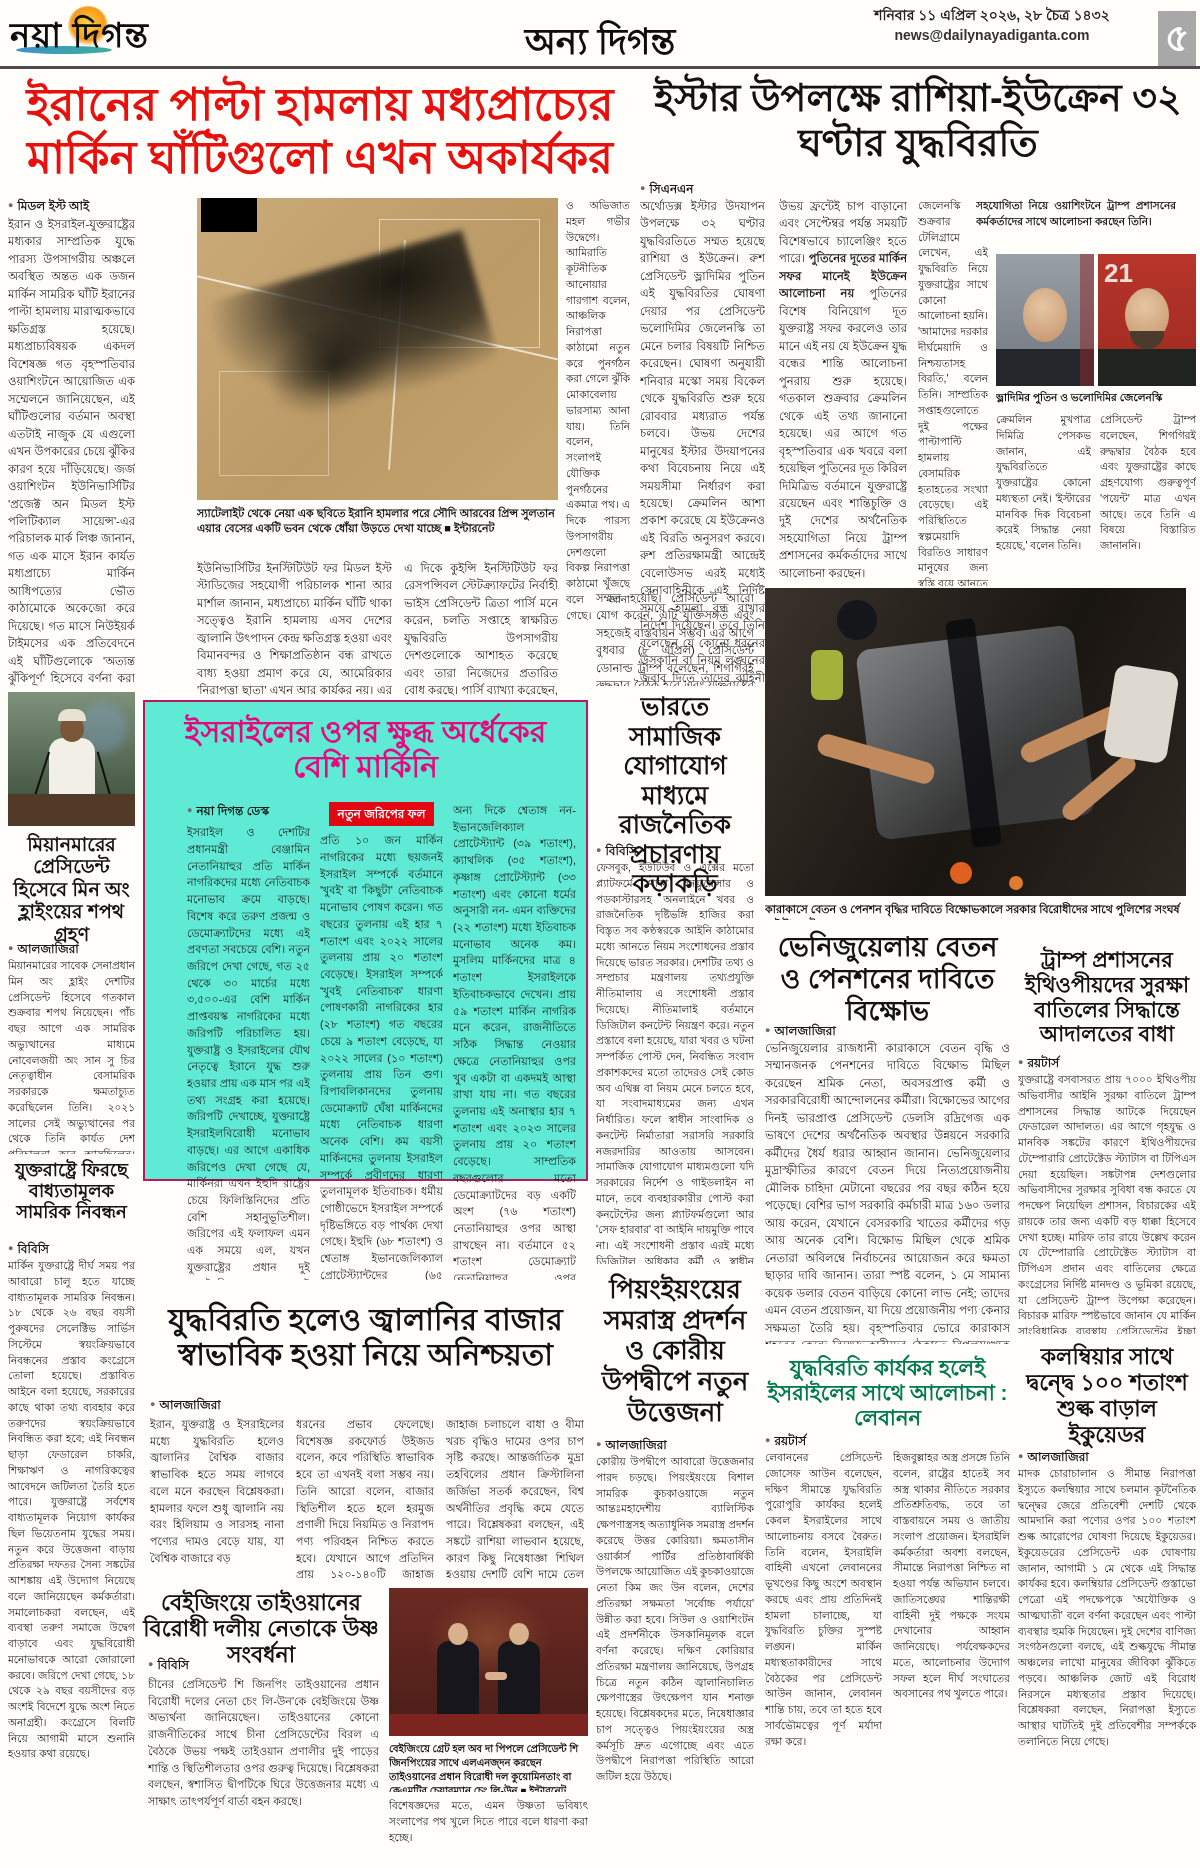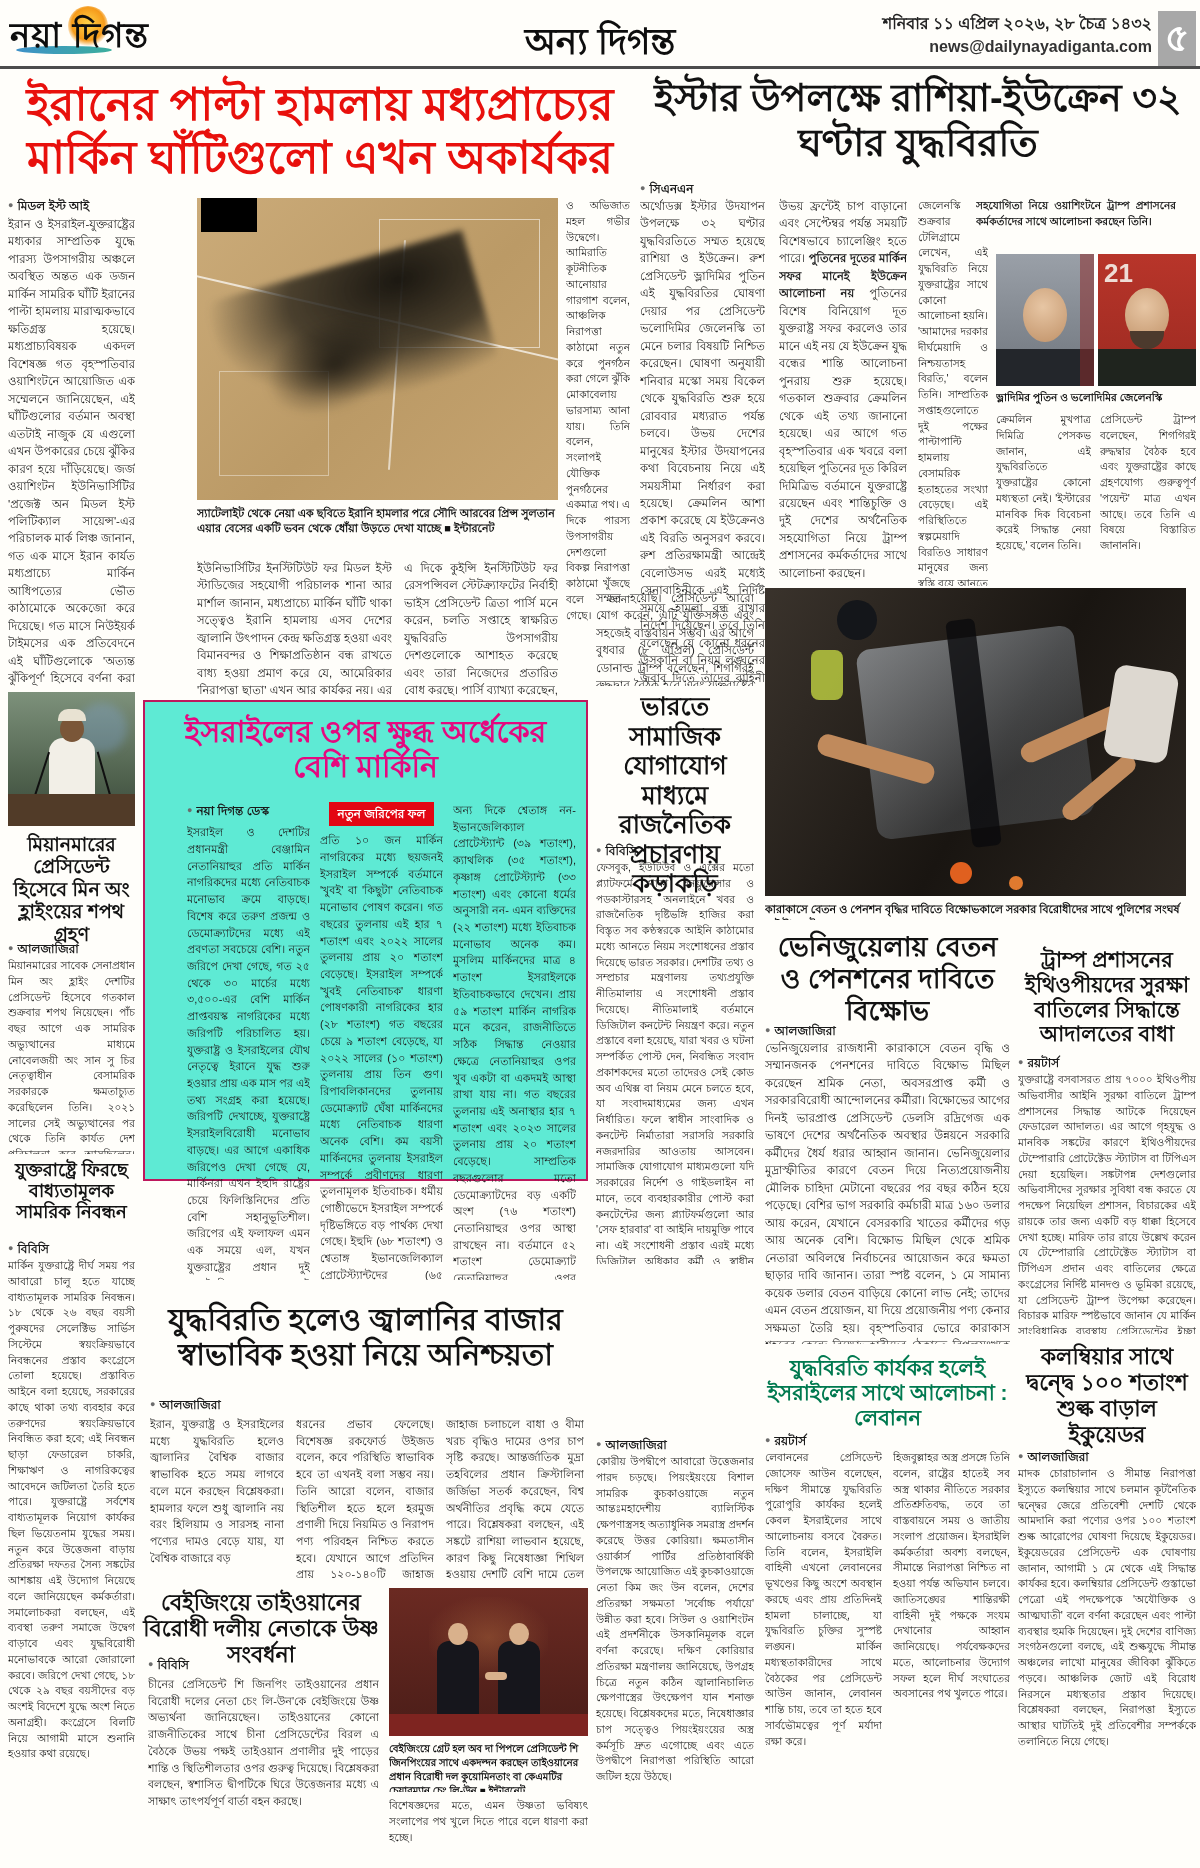--- a/index.html
+++ b/index.html
@@ -8,21 +8,21 @@
   .abs{position:absolute;}
   
   .hdr-rule{left:0;top:66px;width:1200px;height:3px;background:#4c4c4c;}
   .logo{left:10px;top:6px;width:250px;height:58px;}
   .logo .sun{position:absolute;left:58px;top:0;width:40px;height:40px;border-radius:50%;
        background:radial-gradient(circle at 50% 45%,#ffd54a 0%,#f59a1a 55%,rgba(245,154,26,0) 75%);}
   .logo .wave{position:absolute;left:6px;top:40px;width:96px;height:8px;border-radius:50%;
        background:linear-gradient(90deg,#1c7ec0,#19a08c);opacity:.85;}
   .logo .logo-text{position:relative;font-size:34px;font-weight:bold;color:#0d0d0d;line-height:58px;letter-spacing:1px;}
   .edition{left:0;top:14px;width:1200px;text-align:center;font-size:36px;font-weight:bold;color:#0d0d0d;}
-  .dateblock{right:48px;top:12px;width:320px;text-align:right;font-size:16px;font-weight:bold;color:#222;line-height:1.45;}
+  .dateblock{right:48px;top:5px;width:320px;text-align:center;font-size:14px;font-weight:bold;color:#222;line-height:1.45;}
   .dateblock .mail{color:#333;font-weight:bold;}
   .pagenum{right:4px;top:11px;width:38px;height:55px;background:#a8a8a8;color:#fff;
        font-size:38px;font-weight:bold;text-align:center;line-height:55px;}
   
   .headline{font-weight:bold;text-align:center;line-height:1.18;}
   .hl-red{color:#e8100c;}
   .hl-black{color:#121212;}
   .hl-pink{color:#e5097f;}
   .hl-green{color:#00794f;}
   .byline{font-size:12px;font-weight:bold;color:#1a1a1a;}
@@ -196,27 +196,28 @@
     <div class="panel"></div>
     <div class="fig" style="left:24%;">
         <div class="f"></div>
       </div>
     <div class="fig" style="right:24%;">
         <div class="f"></div>
       </div>
     <div class="hands"></div>
     <div class="floor"></div>
   </div>
-  <div class="abs caption" style="left:389px;top:1742px;width:199px;height:50px;font-size:10px;">বেইজিংয়ে গ্রেট হল অব দা পিপলে প্রেসিডেন্ট শি জিনপিংয়ের সাথে একদল্দন করছেন তাইওয়ানের প্রধান বিরোধী দল কুয়োমিনতাং বা কেএমটির চেয়ারম্যান চেং লি-উন ■ ইন্টারনেট</div>
+  <div class="abs caption" style="left:389px;top:1742px;width:199px;height:50px;font-size:10px;">বেইজিংয়ে গ্রেট হল অব দা পিপলে প্রেসিডেন্ট শি জিনপিংয়ের সাথে এলএনজ্দন করছেন তাইওয়ানের প্রধান বিরোধী দল কুয়োমিনতাং বা কেএমটির চেয়ারম্যান চেং লি-উন ■ ইন্টারনেট</div>
   <div class="abs body-sm" style="left:389px;top:1798px;width:199px;height:62px;">বিশেষজ্ঞদের মতে, এমন উষ্ণতা ভবিষ্যৎ সংলাপের পথ খুলে দিতে পারে বলে ধারণা করা হচ্ছে।</div>
 
   <div class="abs headline hl-black" style="left:596px;top:692px;width:158px;font-size:25px;">ভারতে সামাজিক যোগাযোগ মাধ্যমে রাজনৈতিক প্রচারণায় কড়াকড়ি</div>
   <div class="abs byline" style="left:596px;top:842px;"><span class="dot">●</span><span>বিবিসি</span></div>
   <div class="abs body-sm" style="left:596px;top:860px;width:158px;height:404px;">ফেসবুক, ইউটিউব ও এক্সের মতো প্ল্যাটফর্মে থাকা ইনফ্লুয়েন্সার ও পডকাস্টারসহ অনলাইনে খবর ও রাজনৈতিক দৃষ্টিভঙ্গি হাজির করা বিস্তৃত সব কণ্ঠস্বরকে আইনি কাঠামোর মধ্যে আনতে নিয়ম সংশোধনের প্রস্তাব দিয়েছে ভারত সরকার। দেশটির তথ্য ও সম্প্রচার মন্ত্রণালয় তথ্যপ্রযুক্তি নীতিমালায় এ সংশোধনী প্রস্তাব দিয়েছে। নীতিমালাই বর্তমানে ডিজিটাল কনটেন্ট নিয়ন্ত্রণ করে। নতুন প্রস্তাবে বলা হয়েছে, যারা খবর ও ঘটনা সম্পর্কিত পোস্ট দেন, নিবন্ধিত সংবাদ প্রকাশকদের মতো তাদেরও সেই কোড অব এথিক্স বা নিয়ম মেনে চলতে হবে, যা সংবাদমাধ্যমের জন্য এখন নির্ধারিত। ফলে স্বাধীন সাংবাদিক ও কনটেন্ট নির্মাতারা সরাসরি সরকারি নজরদারির আওতায় আসবেন। সামাজিক যোগাযোগ মাধ্যমগুলো যদি সরকারের নির্দেশ ও গাইডলাইন না মানে, তবে ব্যবহারকারীর পোস্ট করা কনটেন্টের জন্য প্ল্যাটফর্মগুলো আর 'সেফ হারবার' বা আইনি দায়মুক্তি পাবে না। এই সংশোধনী প্রস্তাব এরই মধ্যে ডিজিটাল অধিকার কর্মী ও স্বাধীন সংবাদ নির্মাতাদের মধ্যে উদ্বেগ সৃষ্টি করেছে। তাদের মতে, এই প্রস্তাবের সাহায্যে সোশাল মিডিয়ায় প্রায় পূর্ণাঙ্গ রাষ্ট্রীয় সেন্সরশিপ কার্যকর হতে পারে এবং ভিন্ন মত দমনে এই নিয়মের অপব্যবহারের সুযোগ রয়েছে।</div>
 
+  <div class="abs headline hl-black" style="left:596px;top:1274px;width:158px;font-size:26px;">পিয়ংইয়ংয়ের সমরাস্ত্র প্রদর্শন ও কোরীয় উপদ্বীপে নতুন উত্তেজনা</div>
   <div class="abs byline" style="left:596px;top:1436px;"><span class="dot">●</span><span>আলজাজিরা</span></div>
   <div class="abs body-sm" style="left:596px;top:1454px;width:158px;height:406px;">কোরীয় উপদ্বীপে আবারো উত্তেজনার পারদ চড়ছে। পিয়ংইয়ংয়ে বিশাল সামরিক কুচকাওয়াজে নতুন আন্তঃমহাদেশীয় ব্যালিস্টিক ক্ষেপণাস্ত্রসহ অত্যাধুনিক সমরাস্ত্র প্রদর্শন করেছে উত্তর কোরিয়া। ক্ষমতাসীন ওয়ার্কার্স পার্টির প্রতিষ্ঠাবার্ষিকী উপলক্ষে আয়োজিত এই কুচকাওয়াজে নেতা কিম জং উন বলেন, দেশের প্রতিরক্ষা সক্ষমতা 'সর্বোচ্চ পর্যায়ে' উন্নীত করা হবে। সিউল ও ওয়াশিংটন এই প্রদর্শনীকে উসকানিমূলক বলে বর্ণনা করেছে। দক্ষিণ কোরিয়ার প্রতিরক্ষা মন্ত্রণালয় জানিয়েছে, উপগ্রহ চিত্রে নতুন কঠিন জ্বালানিচালিত ক্ষেপণাস্ত্রের উৎক্ষেপণ যান শনাক্ত হয়েছে। বিশ্লেষকদের মতে, নিষেধাজ্ঞার চাপ সত্ত্বেও পিয়ংইয়ংয়ের অস্ত্র কর্মসূচি দ্রুত এগোচ্ছে এবং এতে উপদ্বীপে নিরাপত্তা পরিস্থিতি আরো জটিল হয়ে উঠছে।</div>
 
   <div class="abs photo protest" style="left:765px;top:588px;width:421px;height:308px;">
     <div class="helmet"></div>
     <div class="vest"></div>
     <div class="shield"></div>
     <div class="shieldband"></div>
     <div class="arm" style="left:12%;top:52%;width:120px;height:22px;transform:rotate(16deg);"></div>
     <div class="arm" style="right:14%;top:44%;width:110px;height:20px;transform:rotate(-24deg);"></div>

